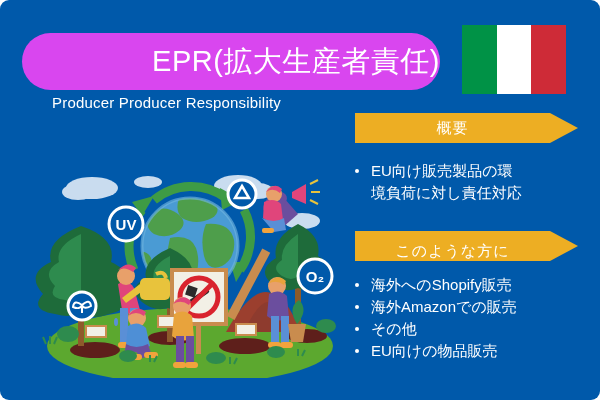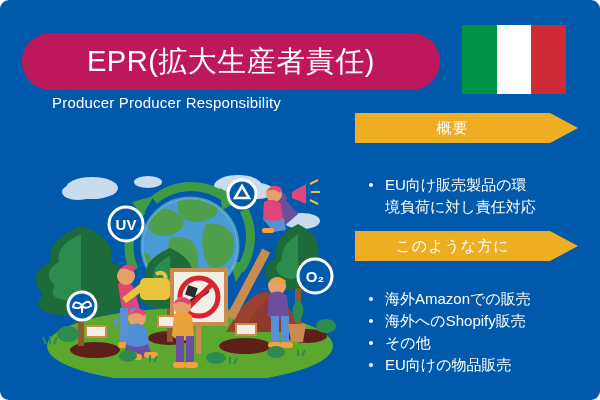--- a/index.html
+++ b/index.html
@@ -5,44 +5,44 @@
 <style>
   html,body{margin:0;padding:0;background:#ffffff;}
   body{width:600px;height:400px;overflow:hidden;
        font-family:"Liberation Sans","DejaVu Sans",sans-serif;}
 
   #card{position:absolute;left:0;top:0;width:600px;height:400px;
         background:#0059AA;border-radius:9px;overflow:hidden;}
 
   
   #title-pill{position:absolute;left:22px;top:33px;width:418px;height:57px;
-       background:#be185d;border-radius:29px;
-       display:flex;align-items:center;justify-content:center;}
+       background:#d946ef;border-radius:29px;
+       display:flex;align-items:center;justify-content:flex-end;}
   #title-text{color:#ffffff;font-size:29px;letter-spacing:.5px;white-space:nowrap;}
 
   #subtitle{position:absolute;left:52px;top:94px;color:#ffffff;
        font-size:15px;letter-spacing:.2px;white-space:nowrap;}
 
   
   #flag{position:absolute;left:462px;top:25px;width:104px;height:69px;display:flex;}
   #flag>span{flex:1 1 33.333%;height:100%;}
 
   
   .banner{position:absolute;height:30px;display:flex;align-items:center;
           justify-content:center;}
   .banner .bar{position:absolute;left:0;top:0;height:30px;width:195px;}
   .banner .tip{position:absolute;left:195px;top:0;width:0;height:0;
           border-top:15px solid transparent;border-bottom:15px solid transparent;}
   .banner .blabel{position:relative;z-index:2;color:#ffffff;font-size:15px;
           letter-spacing:1px;white-space:nowrap;margin-left:-28px;}
   #banner-overview{left:355px;top:113px;width:223px;}
-  #banner-audience{left:355px;top:231px;width:223px;}
-
-  
-  .blist{position:absolute;margin:14px;padding:0;list-style:none;color:#ffffff;}
+  #banner-audience{left:355px;top:231px;width:223px;align-items:flex-end;}
+
+  
+  .blist{position:absolute;margin:0;padding:0;list-style:none;color:#ffffff;}
   .blist li{position:relative;padding-left:19px;font-size:15px;line-height:22px;
             white-space:pre-line;}
   .blist li::before{content:"";position:absolute;left:3px;top:9px;width:4px;height:4px;
             border-radius:50%;background:#ffffff;}
   #list-overview{left:352px;top:160px;width:210px;}
   #list-audience{left:352px;top:274px;width:215px;}
 
   
   #illus{position:absolute;left:30px;top:166px;width:320px;height:212px;}
   #illus svg{display:block;width:320px;height:212px;}
@@ -72,22 +72,22 @@
     <li>EU向け販売製品の環
 境負荷に対し責任対応</li>
   </ul>
 
   <div class="banner" id="banner-audience">
     <span class="bar" style="background:#EDAE23"></span>
     <span class="tip" style="border-left:28px solid #EDAE23"></span>
     <span class="blabel">このような方に</span>
   </div>
   <ul class="blist" id="list-audience">
+    <li>海外へのShopify販売</li>
     <li>海外Amazonでの販売</li>
-    <li>海外へのShopify販売</li>
     <li>その他</li>
     <li>EU向けの物品販売</li>
   </ul>
 
   <div id="illus">
   <svg viewBox="0 0 320 212" xmlns="http://www.w3.org/2000/svg">
     <defs>
       <clipPath id="globeClip">
             <circle cx="160" cy="80" r="48"></circle>
           </clipPath>

